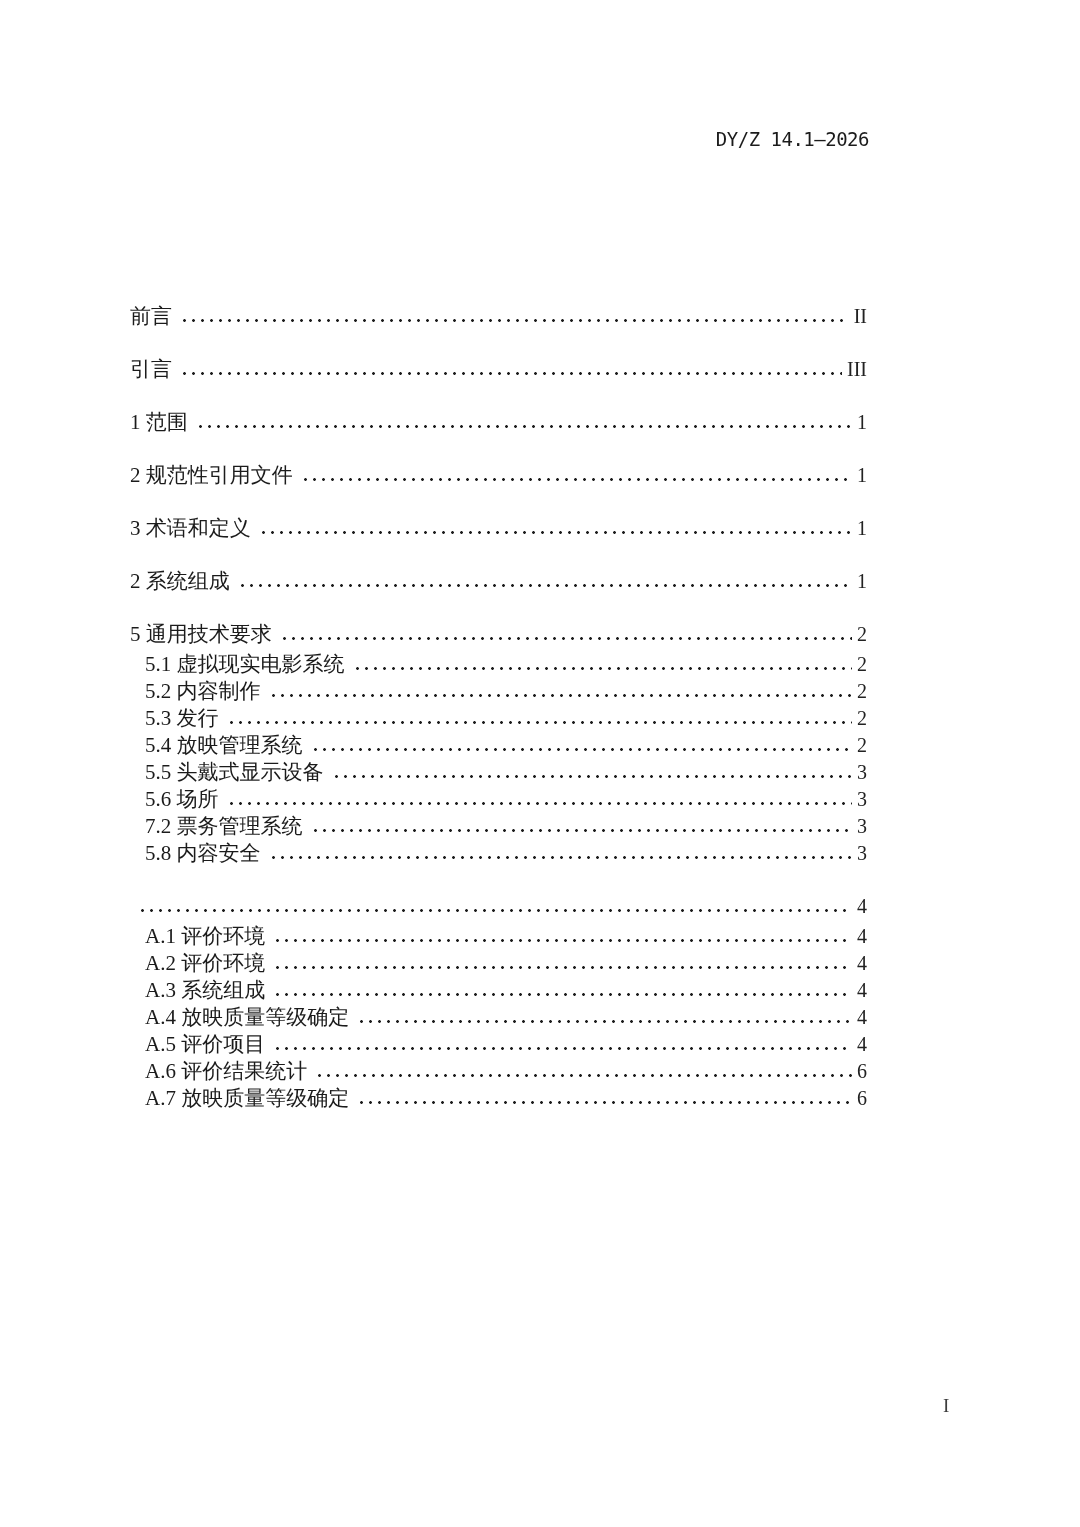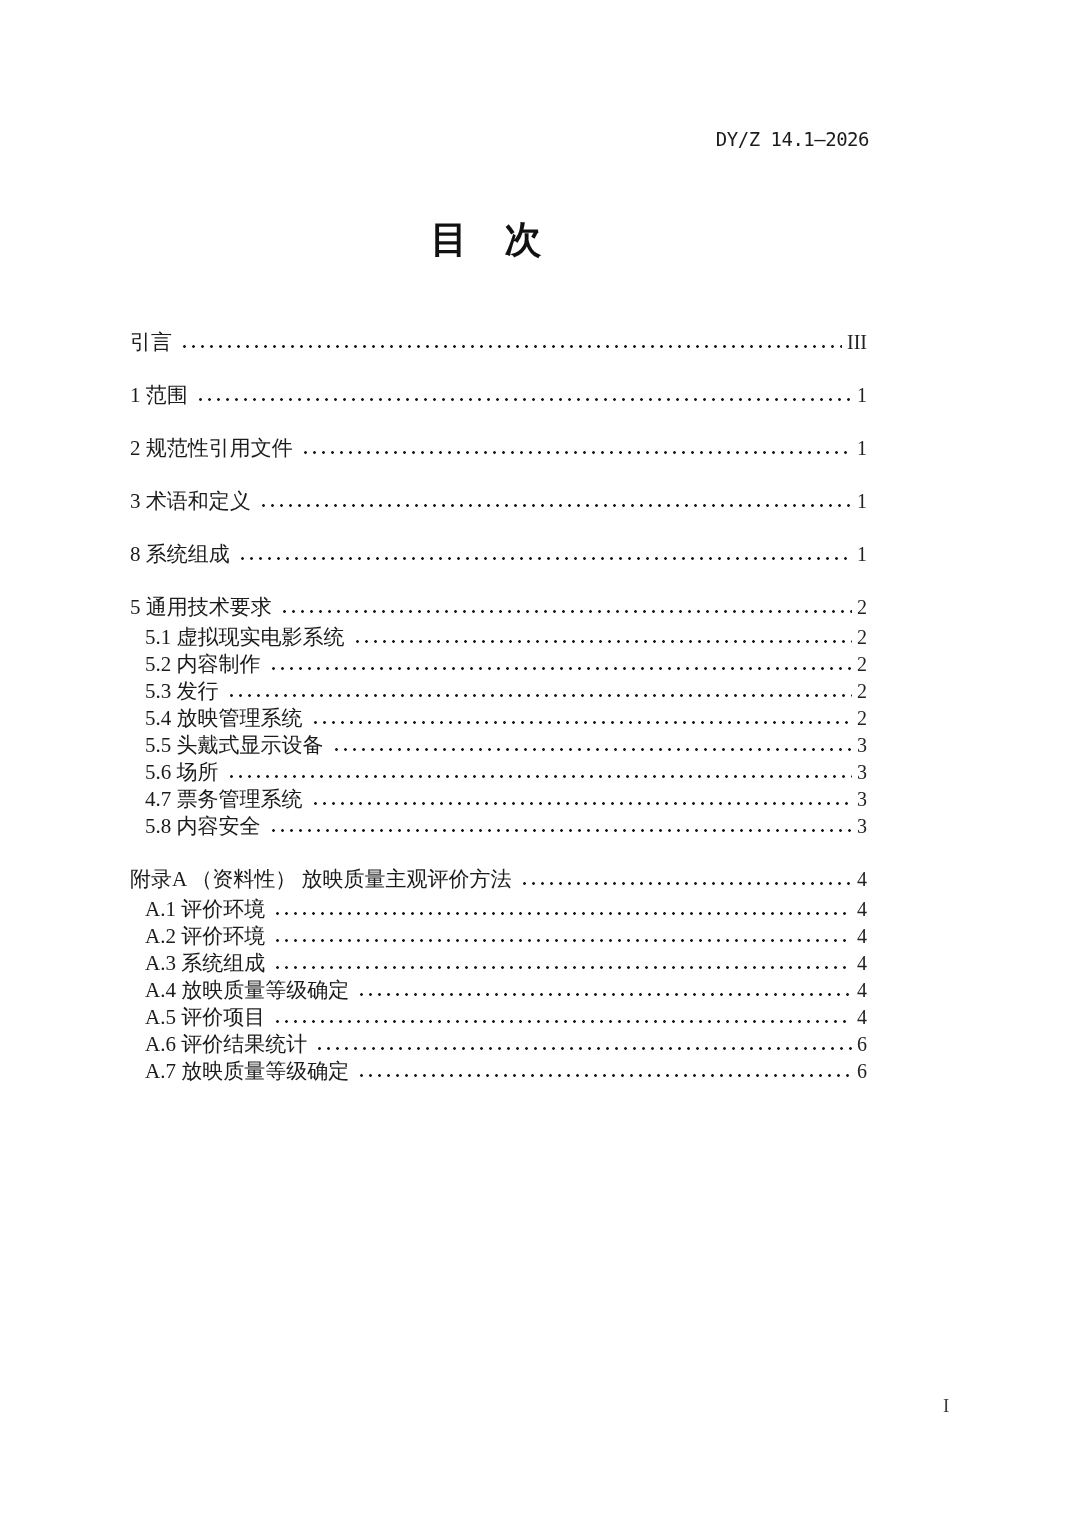--- a/index.html
+++ b/index.html
@@ -74,23 +74,27 @@
     color:#3d3d3d;
   }
 </style>
 </head>
 <body>
 
 <div class="page">
 
   <div class="doc-header">DY/Z 14.1—2026</div>
 
-  <div class="doc-title">目　次</div>
 
   <div class="toc">
+      <div class="row main first">
+    <span class="lbl">前言</span>
+    <span class="leader"></span>
+    <span class="pg">II</span>
+  </div>
       <div class="row main">
     <span class="lbl">引言</span>
     <span class="leader"></span>
     <span class="pg">III</span>
   </div>
       <div class="row main">
     <span class="lbl">1 范围</span>
     <span class="leader"></span>
     <span class="pg">1</span>
   </div>
@@ -98,21 +102,21 @@
     <span class="lbl">2 规范性引用文件</span>
     <span class="leader"></span>
     <span class="pg">1</span>
   </div>
       <div class="row main">
     <span class="lbl">3 术语和定义</span>
     <span class="leader"></span>
     <span class="pg">1</span>
   </div>
       <div class="row main">
-    <span class="lbl">8 系统组成</span>
+    <span class="lbl">2 系统组成</span>
     <span class="leader"></span>
     <span class="pg">1</span>
   </div>
       <div class="row main">
     <span class="lbl">5 通用技术要求</span>
     <span class="leader"></span>
     <span class="pg">2</span>
   </div>
       <div class="row sub">
     <span class="lbl">5.1 虚拟现实电影系统</span>
@@ -138,31 +142,30 @@
     <span class="lbl">5.5 头戴式显示设备</span>
     <span class="leader"></span>
     <span class="pg">3</span>
   </div>
       <div class="row sub">
     <span class="lbl">5.6 场所</span>
     <span class="leader"></span>
     <span class="pg">3</span>
   </div>
       <div class="row sub">
-    <span class="lbl">4.7 票务管理系统</span>
+    <span class="lbl">7.2 票务管理系统</span>
     <span class="leader"></span>
     <span class="pg">3</span>
   </div>
       <div class="row sub">
     <span class="lbl">5.8 内容安全</span>
     <span class="leader"></span>
     <span class="pg">3</span>
   </div>
       <div class="row main">
-    <span class="lbl">附录A （资料性） 放映质量主观评价方法</span>
     <span class="leader"></span>
     <span class="pg">4</span>
   </div>
       <div class="row sub">
     <span class="lbl">A.1 评价环境</span>
     <span class="leader"></span>
     <span class="pg">4</span>
   </div>
       <div class="row sub">
     <span class="lbl">A.2 评价环境</span>

